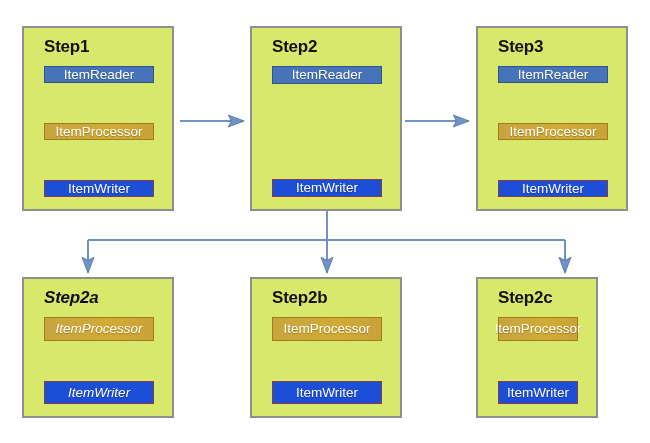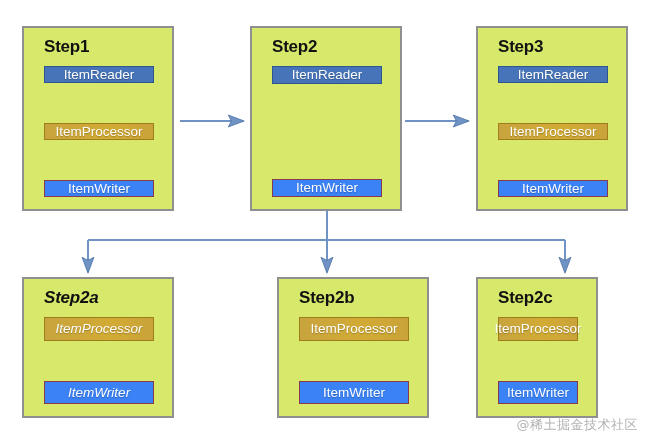--- a/index.html
+++ b/index.html
@@ -66,21 +66,21 @@
     color: #ffffff;
     font-size: 13.5px;
     line-height: 1;
     text-shadow: 0 1px 1px rgba(0,0,0,0.25);
     border: 1px solid rgba(60,40,10,0.55);
     flex: 1 1 0;
   }
   .component.reader   { background: #4774b8; border-color: #2f5590; }
   .component.processor{ background: #cfa736; border-color: #a07d1c;
                         background-image: linear-gradient(90deg,#c8a43e 0%, #d2ab34 60%, #c9a23a 100%); }
-  .component.writer   { background: #3b82f6; border-color: #863b4d; }
+  .component.writer   { background: #1d4ed8; border-color: #863b4d; }
   .component.spacer   {
     background: transparent;
     border: none;
     text-shadow: none;
   }
 
   
   #watermark {
     position: absolute;
     right: 12px;
@@ -158,31 +158,30 @@
   </div>
 
   <div class="step-box" style="left:22px; top:277px; width:152px; height:141px;font-style:italic;">
     <div class="step-title">Step2a</div>
     <div class="stack">
       <div class="component processor">ItemProcessor</div>
       <div class="component writer">ItemWriter</div>
     </div>
   </div>
 
-  <div class="step-box" style="left:250px; top:277px; width:152px; height:141px;margin-left:27px;">
+  <div class="step-box" style="left:250px; top:277px; width:152px; height:141px;">
     <div class="step-title">Step2b</div>
     <div class="stack">
       <div class="component processor">ItemProcessor</div>
       <div class="component writer">ItemWriter</div>
     </div>
   </div>
 
   <div class="step-box" style="left:476px; top:277px; width:122px; height:141px;">
     <div class="step-title">Step2c</div>
     <div class="stack">
       <div class="component processor">ItemProcessor</div>
       <div class="component writer">ItemWriter</div>
     </div>
   </div>
 
-  <div id="watermark">@稀土掘金技术社区</div>
 
 </div>
 
 </body></html>

